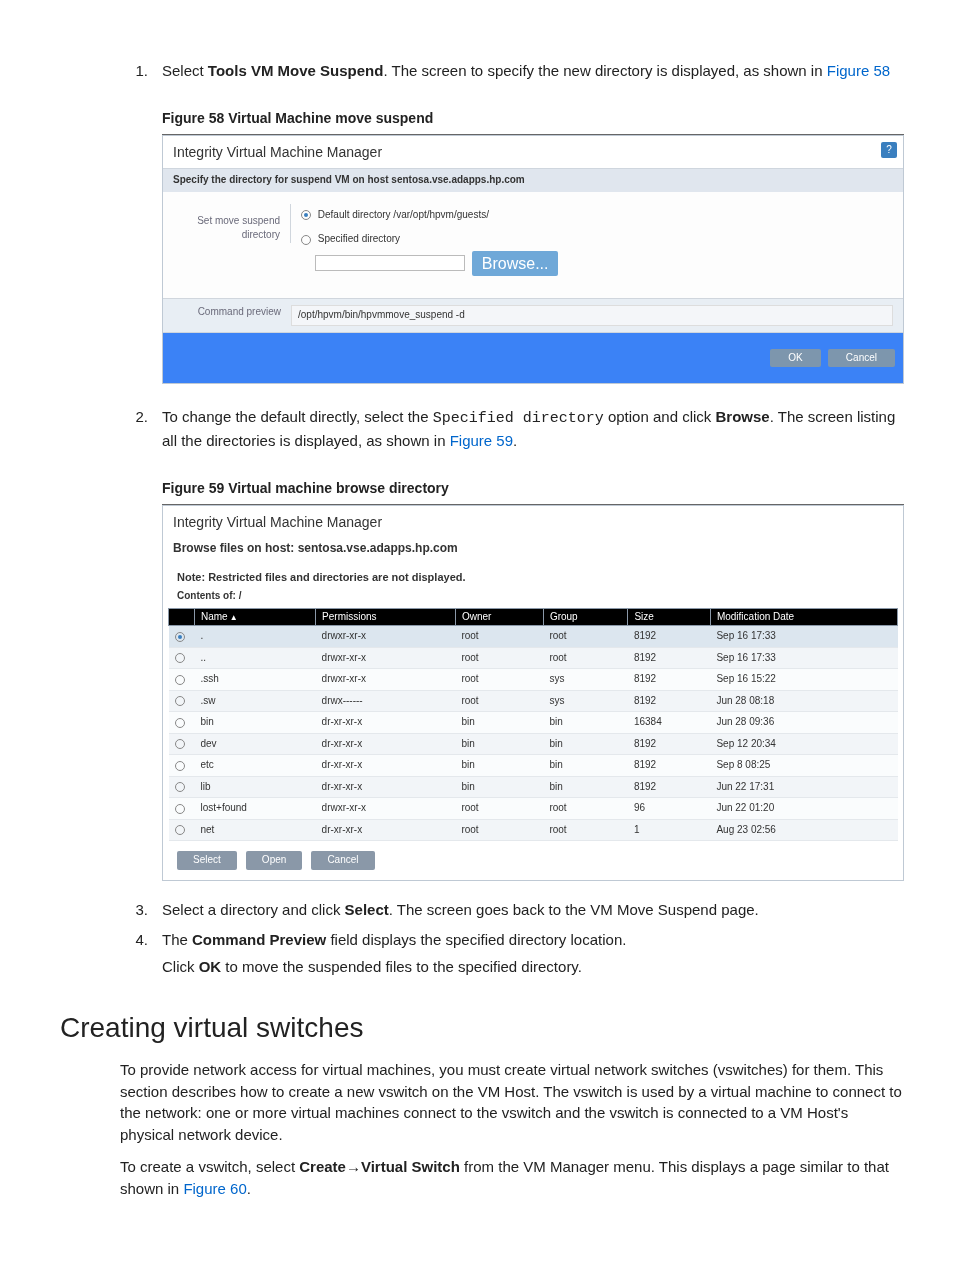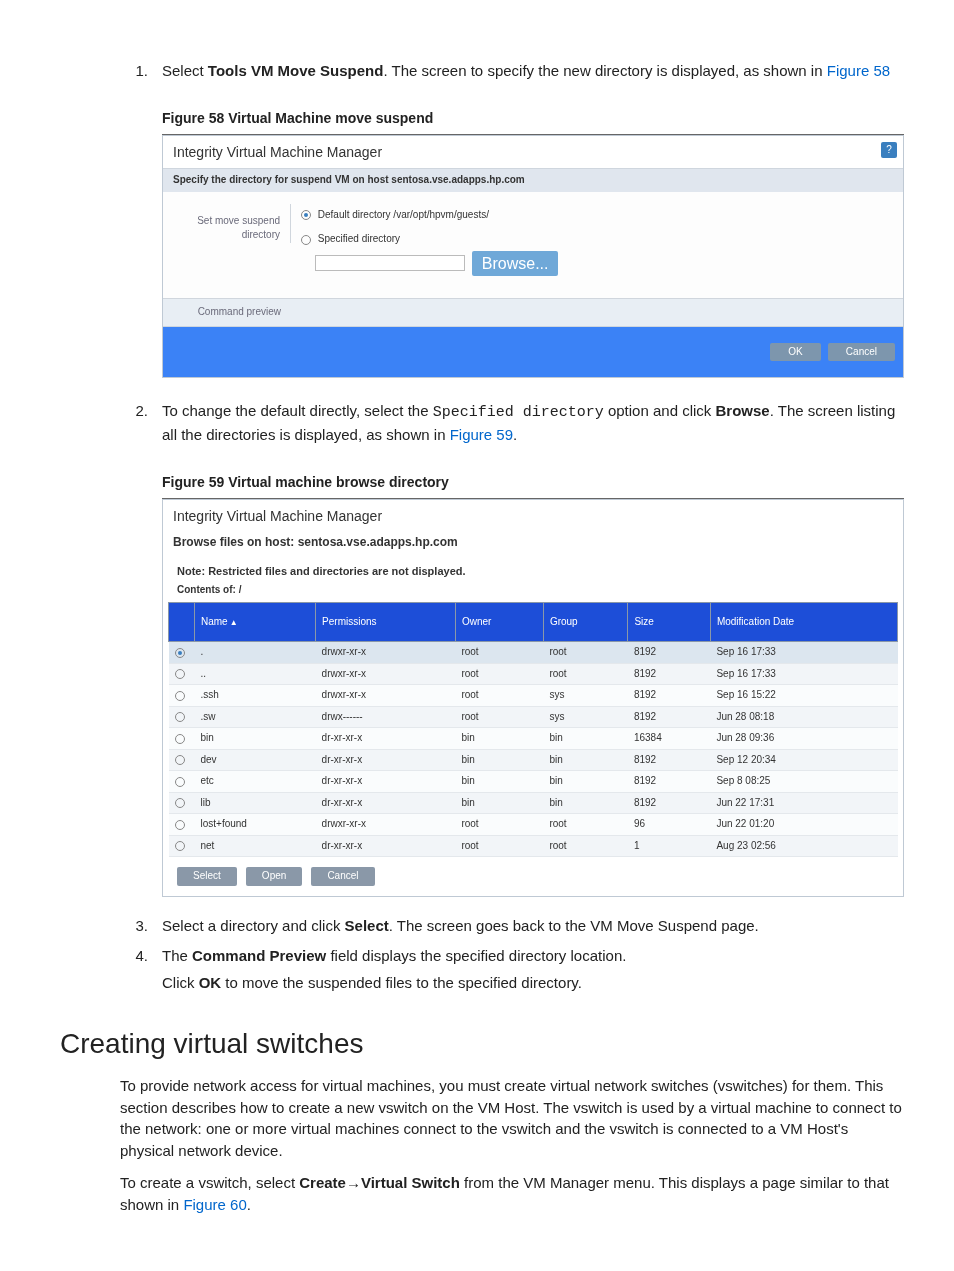--- a/index.html
+++ b/index.html
@@ -43,21 +43,21 @@
   .shot .cmdprev .val { flex: 1; font-size: 10px; border: 1px solid #ddd; background: #f4f6f9; padding: 2px 6px; }
   .shot .footer-btns { text-align: right; background: #3b82f6; padding: 16px 8px; border-top: 1px solid #cfd6de; }
   .shot .btn-f { display: inline-block; background: #7d96ad; color: #fff; font-size: 10px; padding: 2px 18px; margin-left: 4px; border-radius: 2px; }
   
   .shot59 { border: 1px solid #bfc9d4; margin-left: 62px; background: #fff; font-size: 11px; color: #333; }
   .shot59 .title { padding: 6px 10px; font-size: 14px; }
   .shot59 .sub1 { padding: 2px 10px; font-size: 12px; font-weight: bold; }
   .shot59 .note { padding: 10px 10px 2px 14px; font-size: 11px; font-weight: bold; }
   .shot59 .contents-lbl { padding: 2px 14px; font-size: 10px; font-weight: bold; }
   .shot59 table { width: calc(100% - 10px); margin: 2px 5px 0 5px; border-collapse: collapse; font-size: 10px; }
-  .shot59 thead th { background: #1d4ed8; color: #fff; font-weight: normal; text-align: left; padding: 12px 6px; border: 1px solid #8a98a8; }
+  .shot59 thead th { background: #000000; color: #fff; font-weight: normal; text-align: left; padding: 1px 6px; border: 1px solid #8a98a8; }
   .shot59 tbody td { padding: 3px 6px; border-bottom: 1px solid #e4e8ec; }
   .shot59 tbody tr:nth-child(even) td { background: #f2f5f8; }
   .shot59 tbody tr:nth-child(odd) td { background: #fafcfd; }
   .shot59 tbody tr.sel td { background: #dce6ef; }
   .shot59 .radiocell { display: inline-block; width: 10px; height: 10px; border: 1px solid #888; border-radius: 50%; vertical-align: middle; }
   .shot59 .radiocell.sel::after { content: ''; display: block; width: 4px; height: 4px; margin: 2px; background: #3a7fbf; border-radius: 50%; }
   .shot59 .btns { padding: 10px 14px; }
   .shot59 .btn-g { display: inline-block; background: #8a98a8; color: #fff; font-size: 10px; padding: 2px 16px; margin-right: 6px; border-radius: 2px; }
   .col-radio { width: 26px; }
   .sortarrow { font-size: 8px; margin-left: 2px; }
@@ -97,20 +97,21 @@
           </div>
           <div style="margin-top:4px; margin-left:14px;">
             <span class="tbox"></span>
             <span class="btn-sm">Browse...</span>
           </div>
         </div>
       </div>
     </div>
     <div class="cmdprev">
       <div class="lbl">Command preview</div>
+      <div class="val">/opt/hpvm/bin/hpvmmove_suspend -d</div>
     </div>
     <div class="footer-btns">
       <span class="btn-f">OK</span>
       <span class="btn-f">Cancel</span>
     </div>
   </div>
 
   <div style="height:22px"></div>
 
   <ol class="steps">

